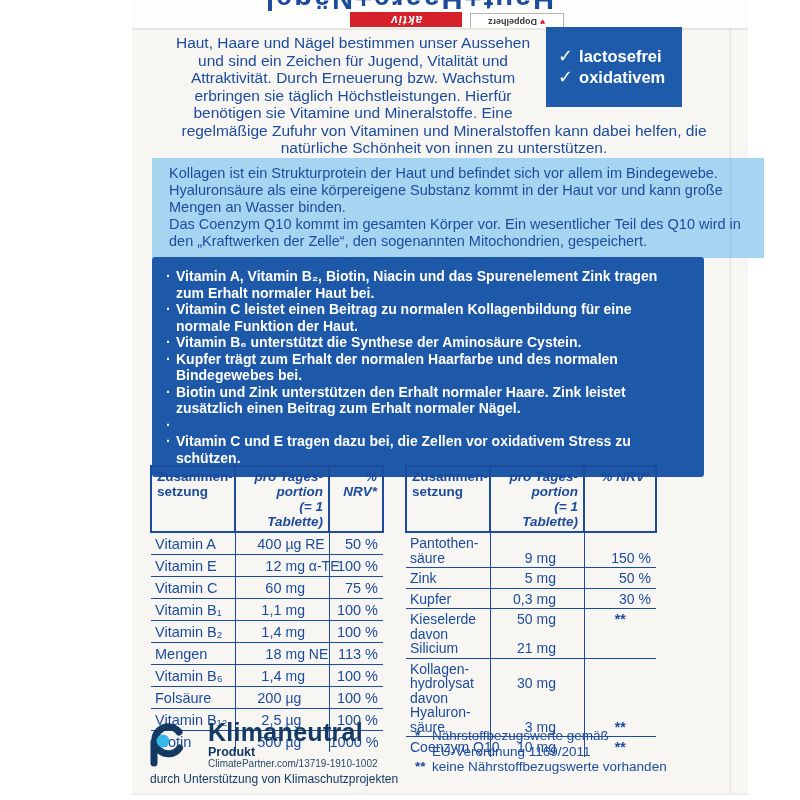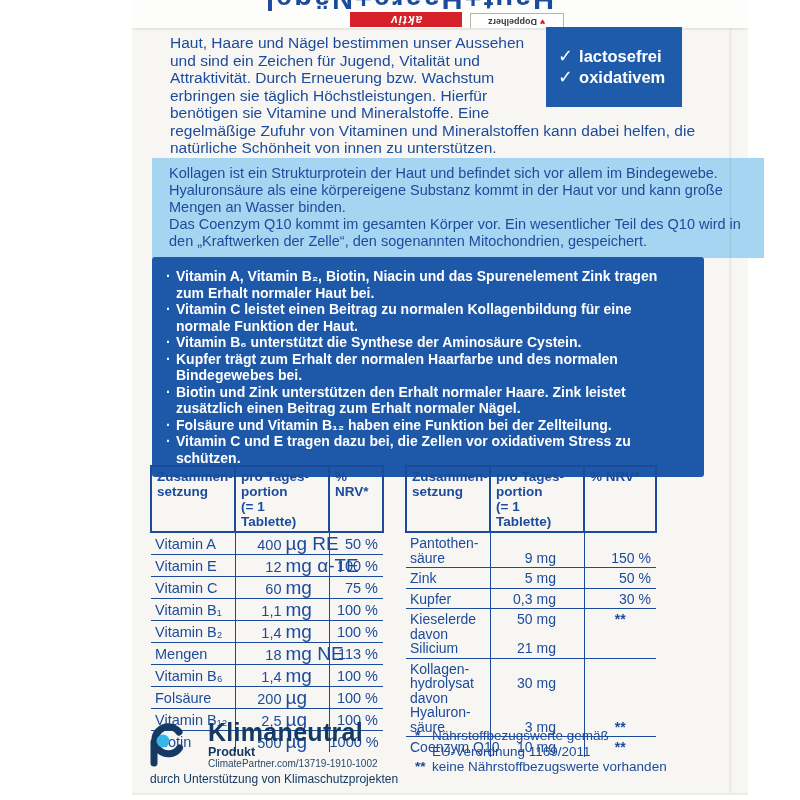--- a/index.html
+++ b/index.html
@@ -25,48 +25,48 @@
         font-size:9px;font-weight:bold;color:#3a3a3a;white-space:nowrap;}
   .fb-heart{color:#d6212b;font-size:9px;line-height:9px;}
   
   .panel{position:absolute;top:28px;left:0;right:0;bottom:0;}
   .intro{position:absolute;top:6px;left:38px;width:548px;color:#1c4b9c;
          font-size:15.5px;line-height:17.5px;}
   .badge-box{float:right;width:136px;height:80px;margin:-7px 36px 6px 10px;background:#1e5cab;
          display:flex;flex-direction:column;justify-content:center;gap:3px;padding-left:12px;box-sizing:border-box;}
   .badge-row{display:flex;align-items:center;gap:6px;color:#fff;font-weight:bold;font-size:16.5px;}
   .badge-check{font-size:18px;font-weight:bold;}
-  .intro-text{margin:0;}
+  .intro-text{margin:0;text-align:center;}
   .info-box{position:absolute;top:130px;left:20px;width:612px;box-sizing:border-box;
          background:#a6d5f2;padding:7px 17px 8px;color:#1c4b9c;font-size:14.5px;line-height:17px;}
   .claims-box{position:absolute;top:229px;left:20px;width:552px;box-sizing:border-box;
          background:#1e58a8;border-radius:3px;padding:11px 44px 11px 14px;color:#fff;
          font-size:14px;line-height:16.5px;font-weight:bold;}
   .claim{display:flex;}
   .cb{width:10px;flex:0 0 10px;}
   
   .tables{position:absolute;top:437px;left:0;right:0;}
   .nut{border-collapse:collapse;color:#1c4b9c;table-layout:fixed;position:absolute;top:0;}
   .nut.lt{left:18px;width:232px;}
   .nut.rt{left:273px;width:250px;}
   .nut th{border:2px solid #1c4b9c;padding:2px 5px;font-size:13.5px;line-height:15px;
           font-weight:bold;text-align:left;vertical-align:top;}
-  .nut th.c{text-align:left;}
+  .nut th.c{text-align:right;font-style:italic;}
   .nut col.c1{width:84px;} .nut col.c2{width:94px;}
   .nut.lt col.c3{width:54px;} .nut.rt col.c3{width:72px;}
   .nut tbody tr{border-top:1.5px solid #1c4b9c;}
   .nut tbody td{vertical-align:top;padding:3px 0 2px;}
   .nut tbody td + td{border-left:1.5px solid #1c4b9c;}
   .nut td.name{padding-left:4px;font-size:14.5px;}
   .nut.rt td.name{font-size:14px;}
   .tl{height:16px;line-height:16px;white-space:nowrap;overflow:visible;}
   .nut.rt .tl{height:14.5px;line-height:14.5px;}
   .num{display:inline-block;width:46px;text-align:right;font-size:14.5px;}
   .nut.rt .num{width:42px;font-size:14px;}
-  .unit{margin-left:4px;font-size:19px;}
+  .unit{margin-left:4px;font-size:14px;}
   .nut.rt .unit{font-size:14px;}
   td.nrv .tl{text-align:right;padding-right:5px;font-size:14.5px;}
   .nut.rt td.nrv .tl{font-size:14px;}
   td.nrv .tl.star{text-align:center;padding-right:0;font-weight:bold;}
   
   .climate{position:absolute;top:692px;left:16px;width:310px;color:#143a63;}
   .climate-top{display:flex;align-items:flex-start;gap:24px;}
   .cp-logo{flex:0 0 36px;margin-top:2px;}
   .climate-title{font-size:25px;font-weight:bold;line-height:25px;letter-spacing:0.3px;}
   .climate-sub{font-size:12.5px;font-weight:bold;line-height:14px;}
@@ -133,21 +133,20 @@
         <div class="claim">
           <span class="cb">·</span>
           <span>Kupfer trägt zum Erhalt der normalen Haarfarbe und des normalen Bindegewebes bei.</span>
         </div>
         <div class="claim">
           <span class="cb">·</span>
           <span>Biotin und Zink unterstützen den Erhalt normaler Haare. Zink leistet zusätzlich einen Beitrag zum Erhalt normaler Nägel.</span>
         </div>
         <div class="claim">
           <span class="cb">·</span>
-          <span>Folsäure und Vitamin B₁₂ haben eine Funktion bei der Zellteilung.</span>
         </div>
         <div class="claim">
           <span class="cb">·</span>
           <span>Vitamin C und E tragen dazu bei, die Zellen vor oxidativem Stress zu schützen.</span>
         </div>
       </div>
 
     <div class="tables">
       <table class="nut lt">
         <colgroup>

